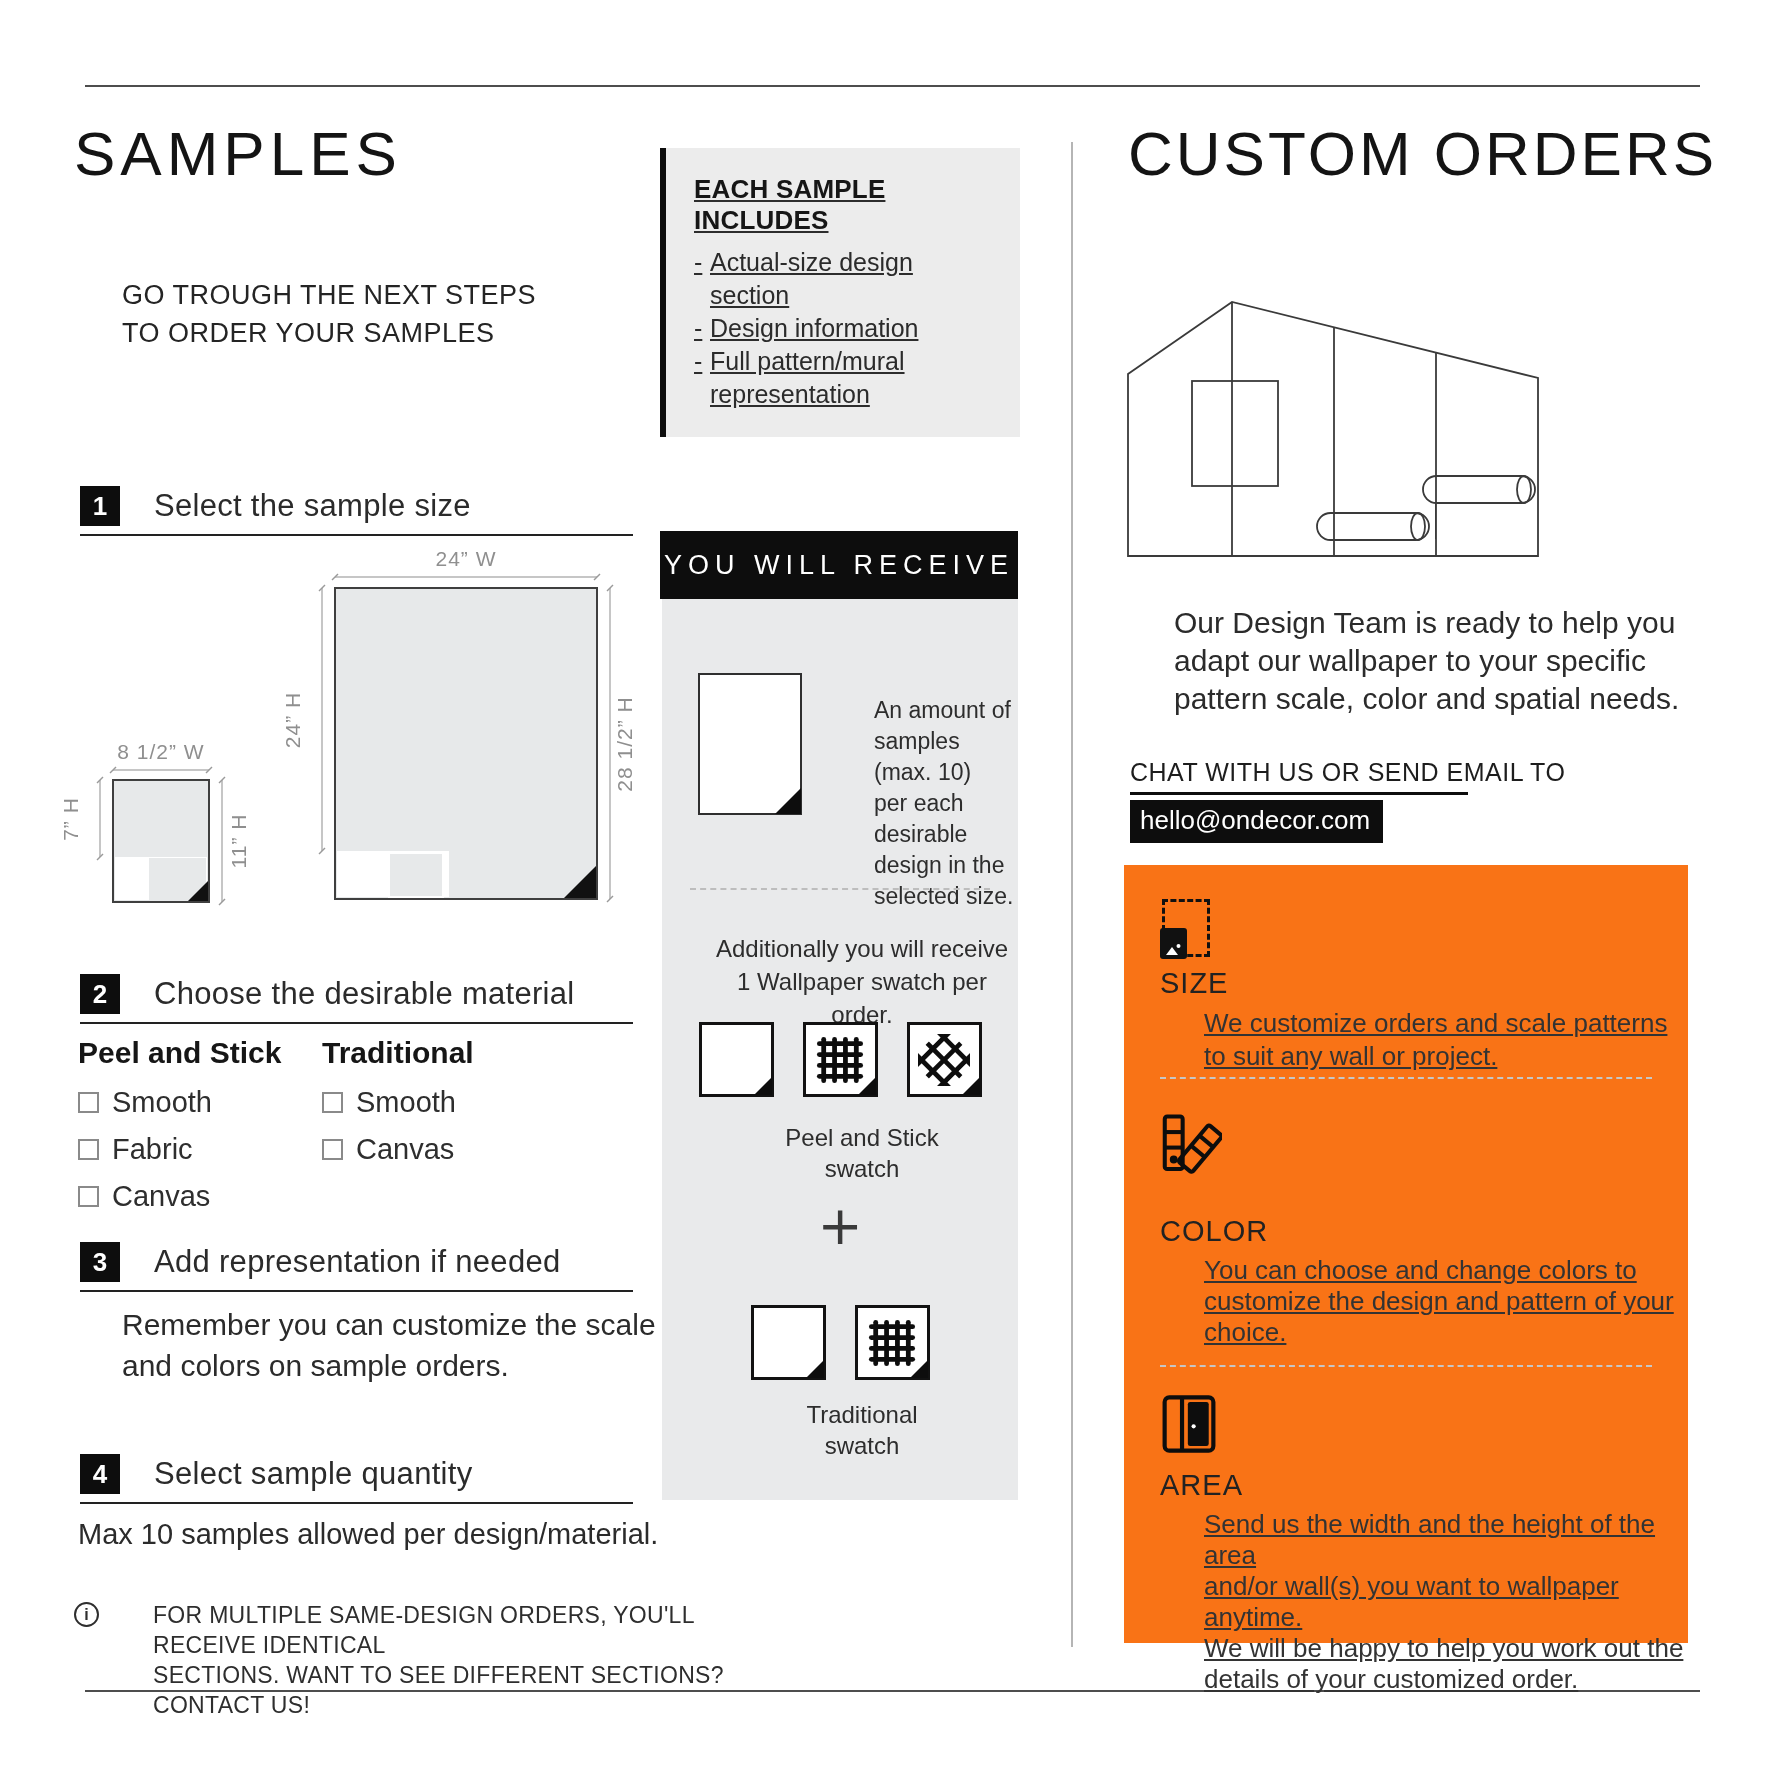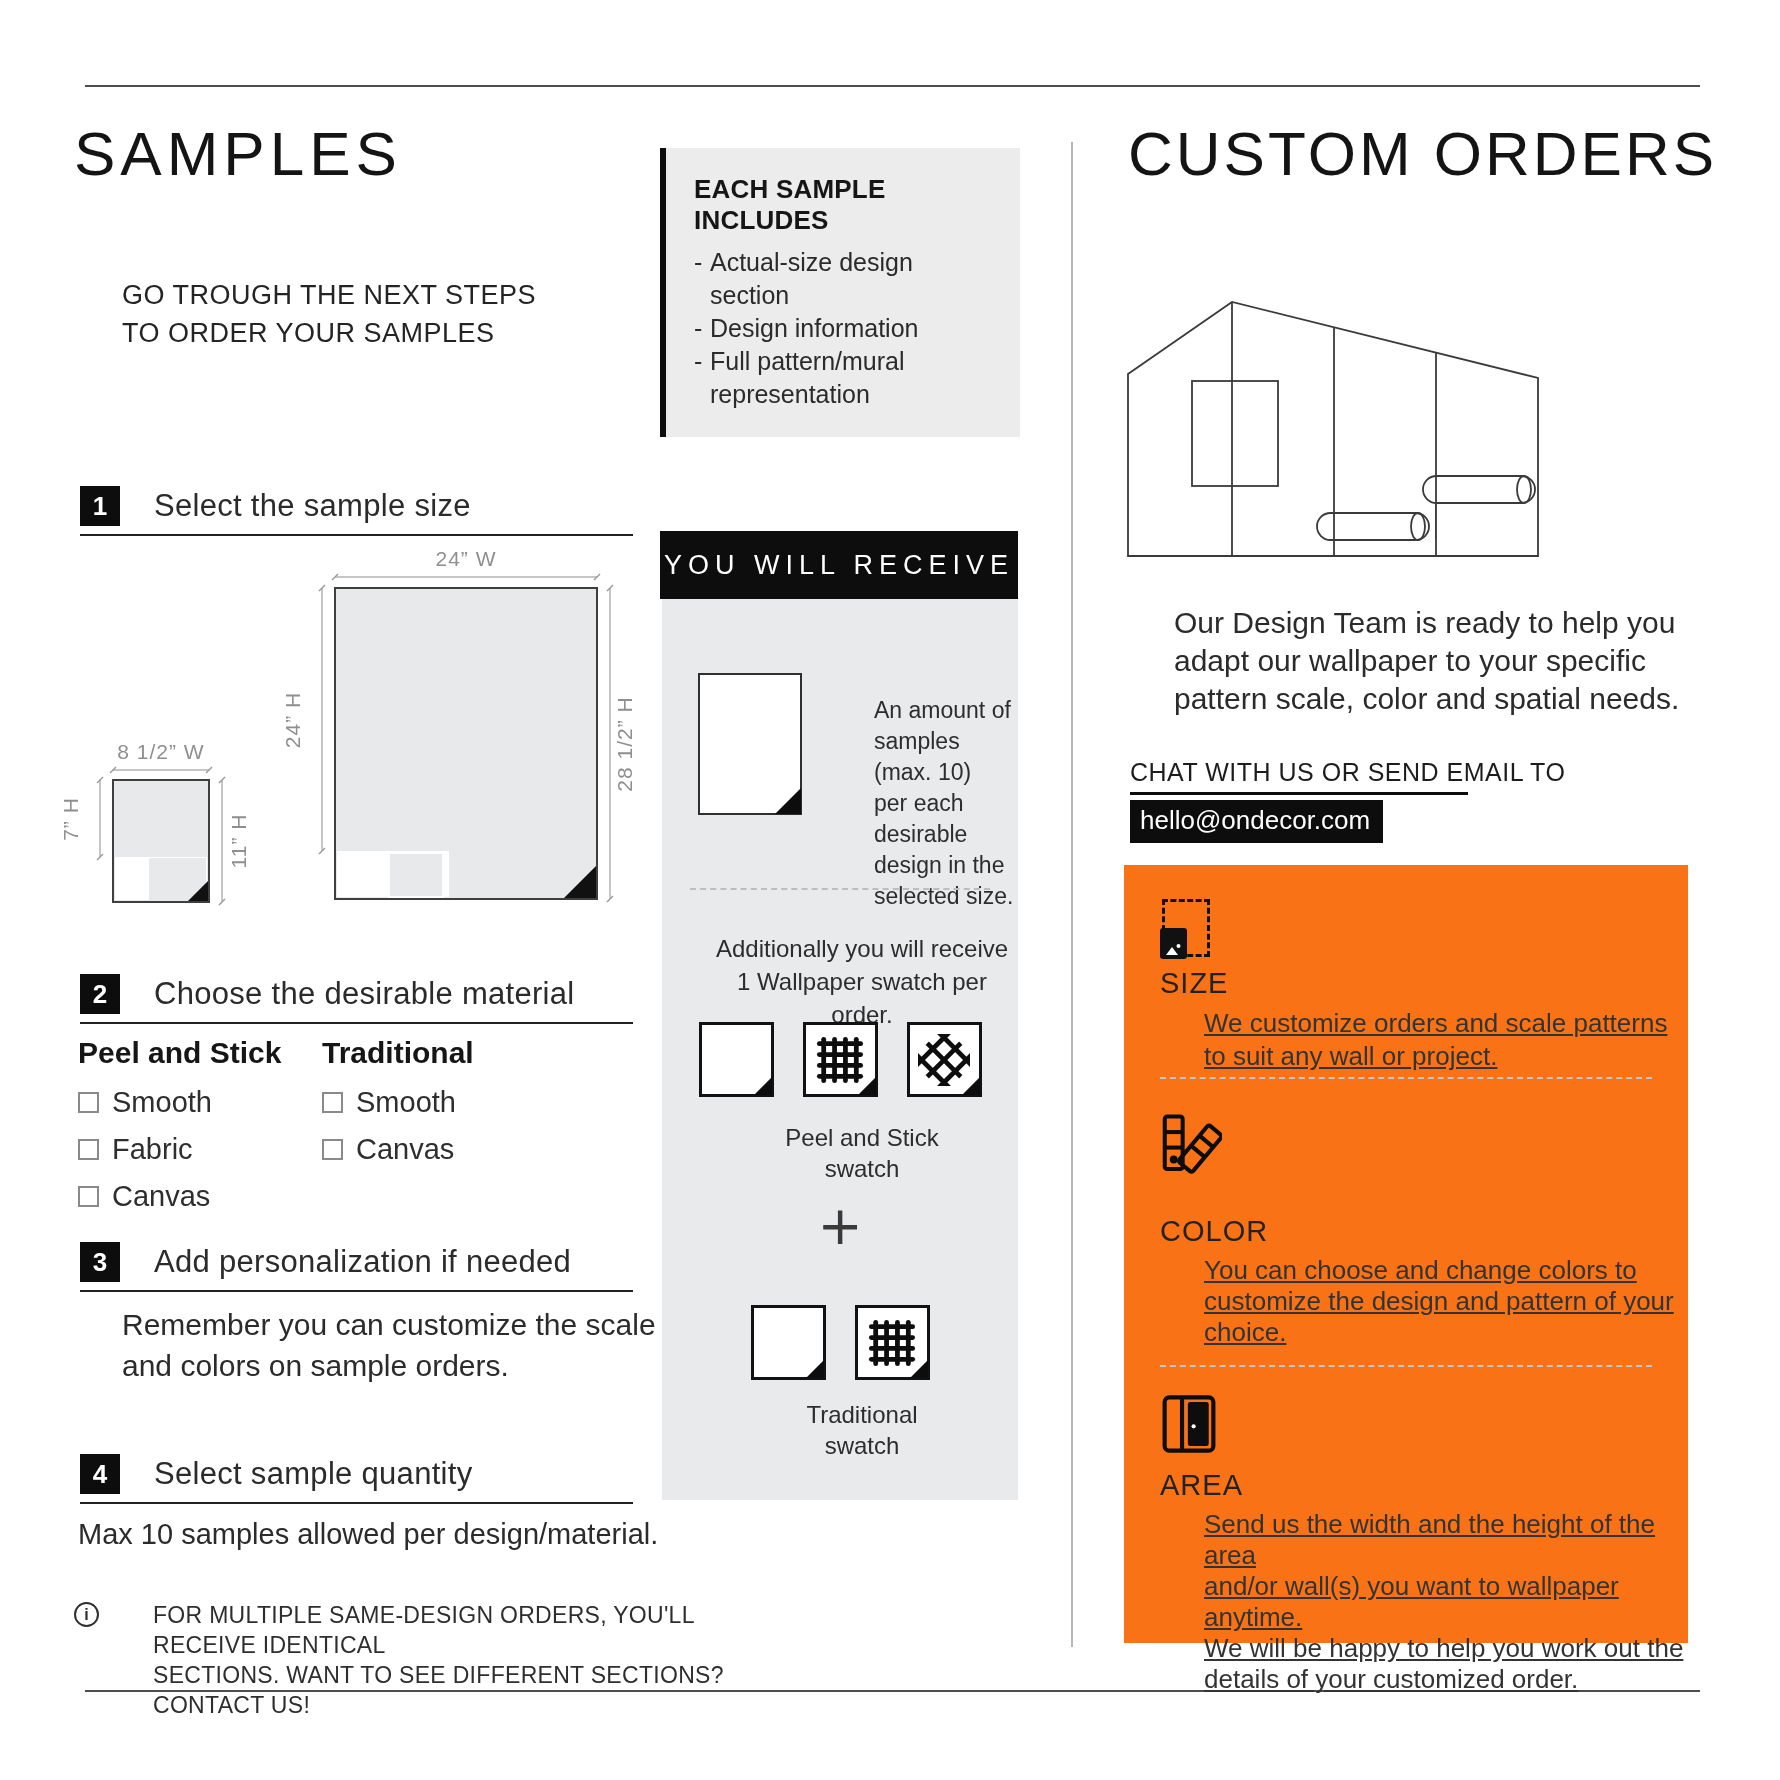--- a/index.html
+++ b/index.html
@@ -35,21 +35,21 @@
 
   
   .footer-note { display:flex; gap:10px; align-items:flex-start; }
   .info-circle { width:25px; height:25px; border:2px solid #2e2e2e; border-radius:50%;
                  display:flex; align-items:center; justify-content:center;
                  font-size:16px; font-weight:700; color:#2e2e2e; margin-top:2px; flex:0 0 25px; }
   .footer-text { font-size:23px; line-height:30px; letter-spacing:0.3px; color:#2e2e2e; }
 
   
   .includes-box { position:absolute; left:660px; top:148px; width:360px; min-height:196px;
-                  background:#ececec; border-left:6px solid #0d0d0d; padding:26px 24px 26px 28px; }
+                  background:#ececec; border-left:6px solid #0d0d0d; padding:26px 24px 26px 28px;text-decoration:underline; }
   .includes-title { font-size:26px; font-weight:700; color:#161616; margin-bottom:10px; letter-spacing:0.2px; }
   .includes-item { display:flex; font-size:25px; line-height:33px; color:#2b2b2b; }
   .includes-item .dash { flex:0 0 16px; }
 
   
   .receive-banner { position:absolute; left:660px; top:531px; width:358px; height:68px; background:#0d0d0d;
                     color:#fff; display:flex; align-items:center; justify-content:center;
                     font-size:27px; letter-spacing:6px; }
   .receive-panel { position:absolute; left:662px; top:599px; width:356px; height:901px; background:#e9eaeb; }
 
@@ -191,21 +191,21 @@
       <span class="opt-label">Smooth</span>
     </div>
     <div class="opt-row">
       <span class="cbx"></span>
       <span class="opt-label">Canvas</span>
     </div>
   </div>
 
   <div class="step-header" style="top:1242px">
     <span class="step-num">3</span>
-    <span class="step-label">Add personalization if needed</span>
+    <span class="step-label">Add representation if needed</span>
   </div>
   <div class="abs body-note preline" style="left:78px; top:1304px">Remember you can customize the scale
 and colors on sample orders.</div>
 
   <div class="step-header" style="top:1454px">
     <span class="step-num">4</span>
     <span class="step-label">Select sample quantity</span>
   </div>
   <div class="abs body-note" style="left:78px; top:1514px; font-size:29px">Max 10 samples allowed per design/material.</div>
 

